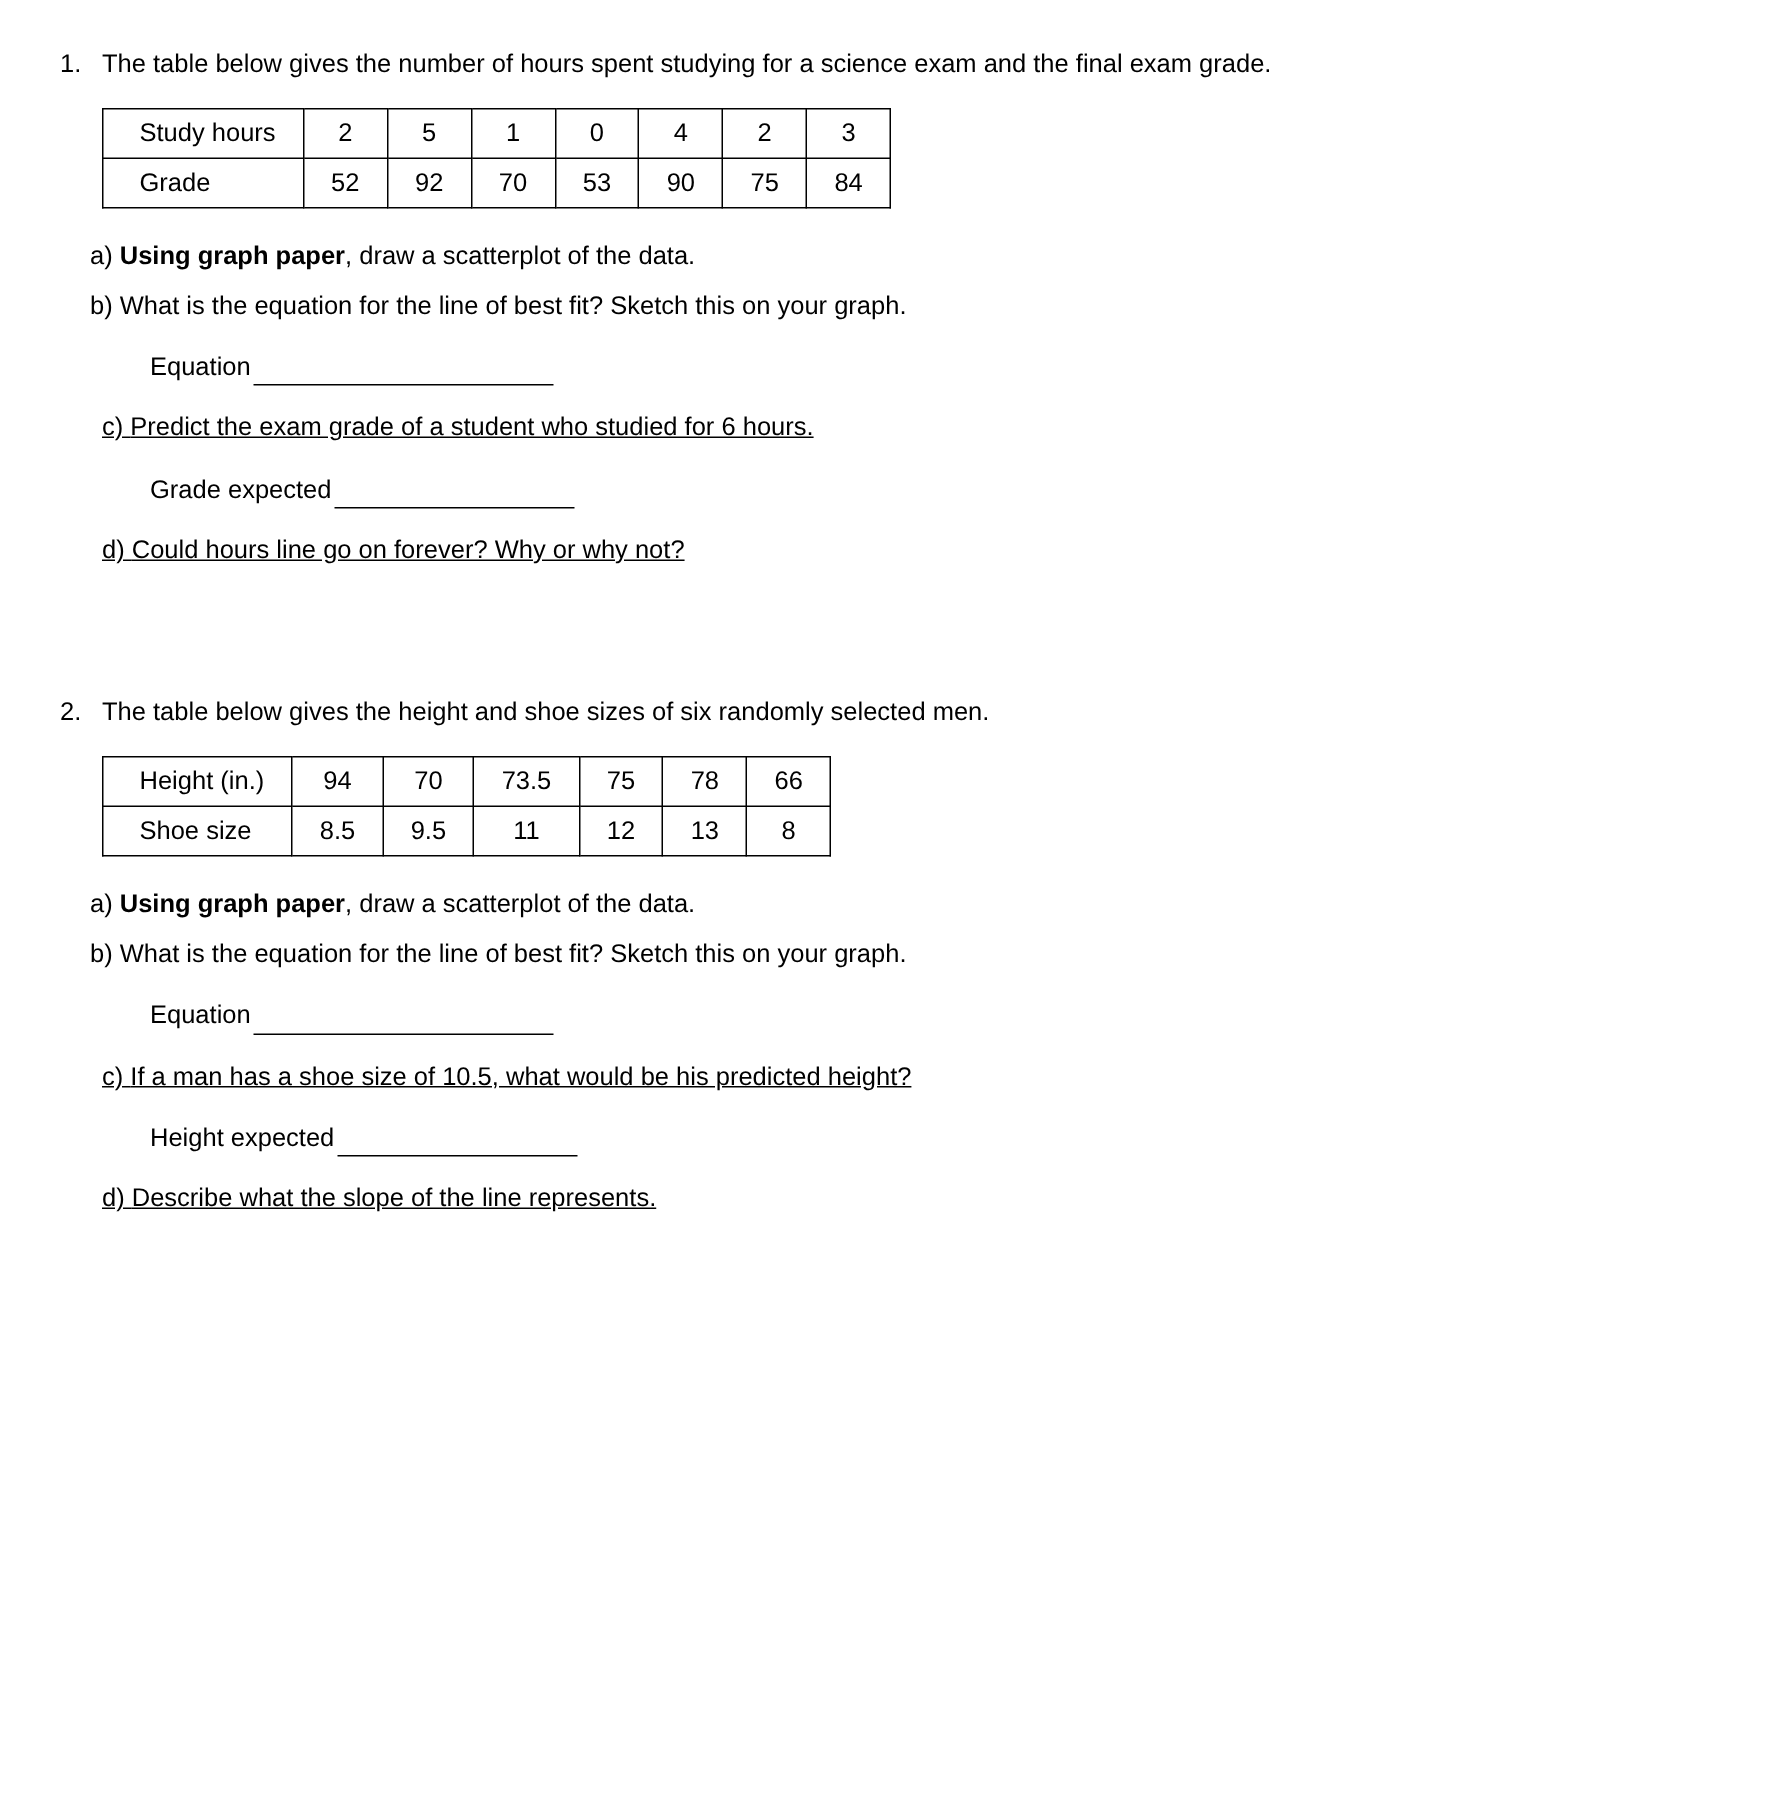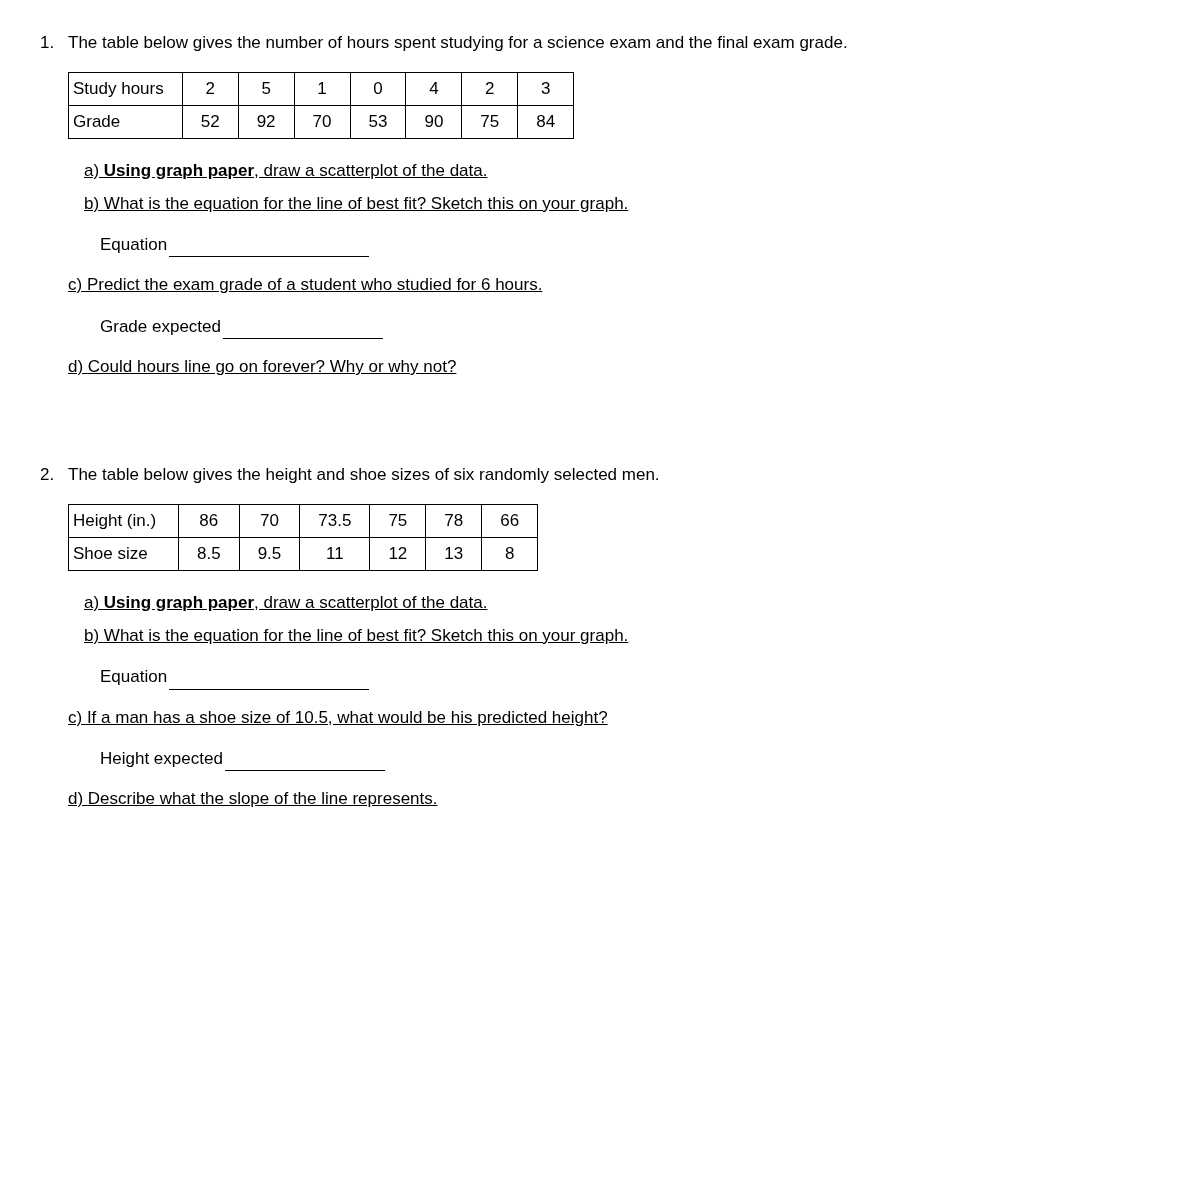--- a/index.html
+++ b/index.html
@@ -48,27 +48,26 @@
       border: 1px solid #000;
       padding: 6px 18px;
       text-align: center;
       font-size: 17px;
       min-width: 55px;
     }
 
     td.label-cell {
       text-align: left;
       min-width: 110px;
-      padding-left: 4px;
+      padding-left: 24px;
     }
 
     .parts-block {
-      margin-left: 44px;
+      margin-left: 20px;
       margin-bottom: 10px;
-      text-decoration: underline;
     }
 
     .part-line {
       margin-bottom: 6px;
       line-height: 1.6;
     }
 
     .part-line b {
       font-weight: bold;
     }
@@ -171,21 +170,21 @@
 <div class="question-block">
   <div class="question-header">
     <span class="question-number">2.</span>
     <span class="question-text">The table below gives the height and shoe sizes of six randomly selected men.</span>
   </div>
 
   <table>
     <tbody>
         <tr>
       <td class="label-cell">Height (in.)</td>
-      <td>86</td>
+      <td>94</td>
       <td>70</td>
       <td>73.5</td>
       <td>75</td>
       <td>78</td>
       <td>66</td>
     </tr>
     <tr>
       <td class="label-cell">Shoe size</td>
       <td>8.5</td>
       <td>9.5</td>

